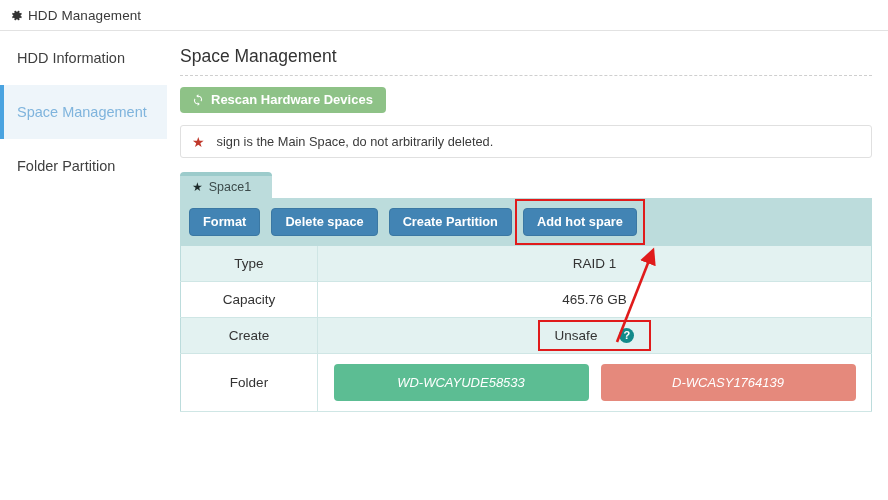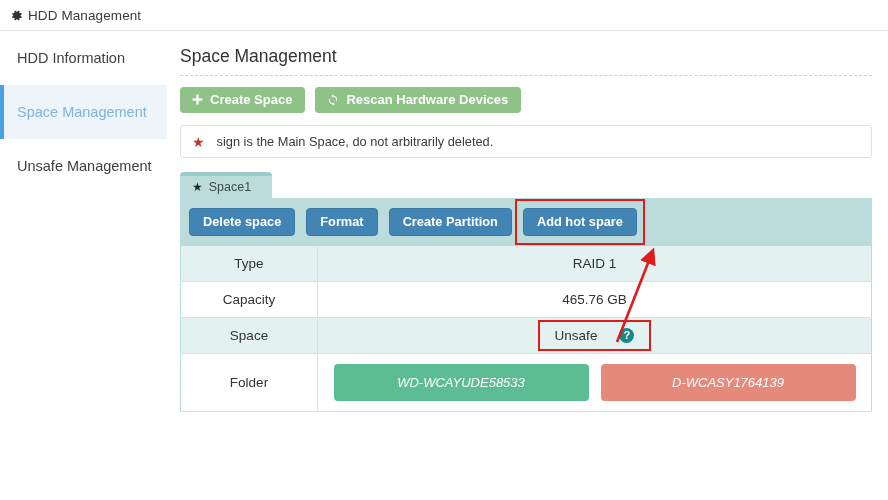--- a/index.html
+++ b/index.html
@@ -285,39 +285,30 @@
   </div>
 
   <div class="sidebar">
     <div class="side-item">
       <span>HDD Information</span>
     </div>
     <div class="side-item active">
       <span>Space Management</span>
     </div>
     <div class="side-item">
-      <span>Unsafe Management</span>
+      <span>Folder Partition</span>
     </div>
   </div>
 
   <div class="main">
 
     <div class="page-title">Space Management</div>
     <div class="dashed-rule"></div>
 
     <div class="green-row">
-      <button class="btn-green">
-        <span class="ic">
-          <svg viewBox="0 0 12 12" width="11" height="11" fill="#fff">
-            <rect x="4.7" y="0.6" width="2.6" height="10.8"></rect>
-            <rect x="0.6" y="4.7" width="10.8" height="2.6"></rect>
-          </svg>
-        </span>
-        <span>Create Space</span>
-      </button>
       <button class="btn-green">
         <span class="ic">
           <svg viewBox="0 0 16 16" width="12" height="12" fill="#fff">
             <path d="M8.5 2.2V0.3L5.6 2.6l2.9 2.3V3.5a3.6 3.6 0 0 1 3 5.5l1.1 1.1A5.1 5.1 0 0 0 8.5 2.2z"></path>
             <path d="M7.5 13.8v1.9l2.9-2.3-2.9-2.3v1.4a3.6 3.6 0 0 1-3-5.5L3.4 5.9a5.1 5.1 0 0 0 4.1 7.9z"></path>
           </svg>
         </span>
         <span>Rescan Hardware Devices</span>
       </button>
     </div>
@@ -328,40 +319,40 @@
     </div>
 
     <div class="tabs">
       <div class="tab">
         <span class="star-dark">★</span>
         <span>Space1</span>
       </div>
     </div>
 
     <div class="toolbar">
+      <button class="btn-blue">Format</button>
       <button class="btn-blue">Delete space</button>
-      <button class="btn-blue">Format</button>
       <button class="btn-blue">Create Partition</button>
       <span class="hl-wrap">
         <button class="btn-blue">Add hot spare</button>
       </span>
     </div>
 
     <table class="info-table">
       <tbody>
           <tr class="r-alt">
         <td class="lbl">Type</td>
         <td>RAID 1</td>
       </tr>
       <tr class="r-plain">
         <td class="lbl">Capacity</td>
         <td>465.76 GB</td>
       </tr>
       <tr class="r-alt">
-        <td class="lbl">Space</td>
+        <td class="lbl">Create</td>
         <td>
           <span class="status-cell-inner">
             <span>Unsafe</span>
             <span class="help-icon">?</span>
           </span>
         </td>
       </tr>
       <tr class="r-plain row-members">
         <td class="lbl">Folder</td>
         <td>

